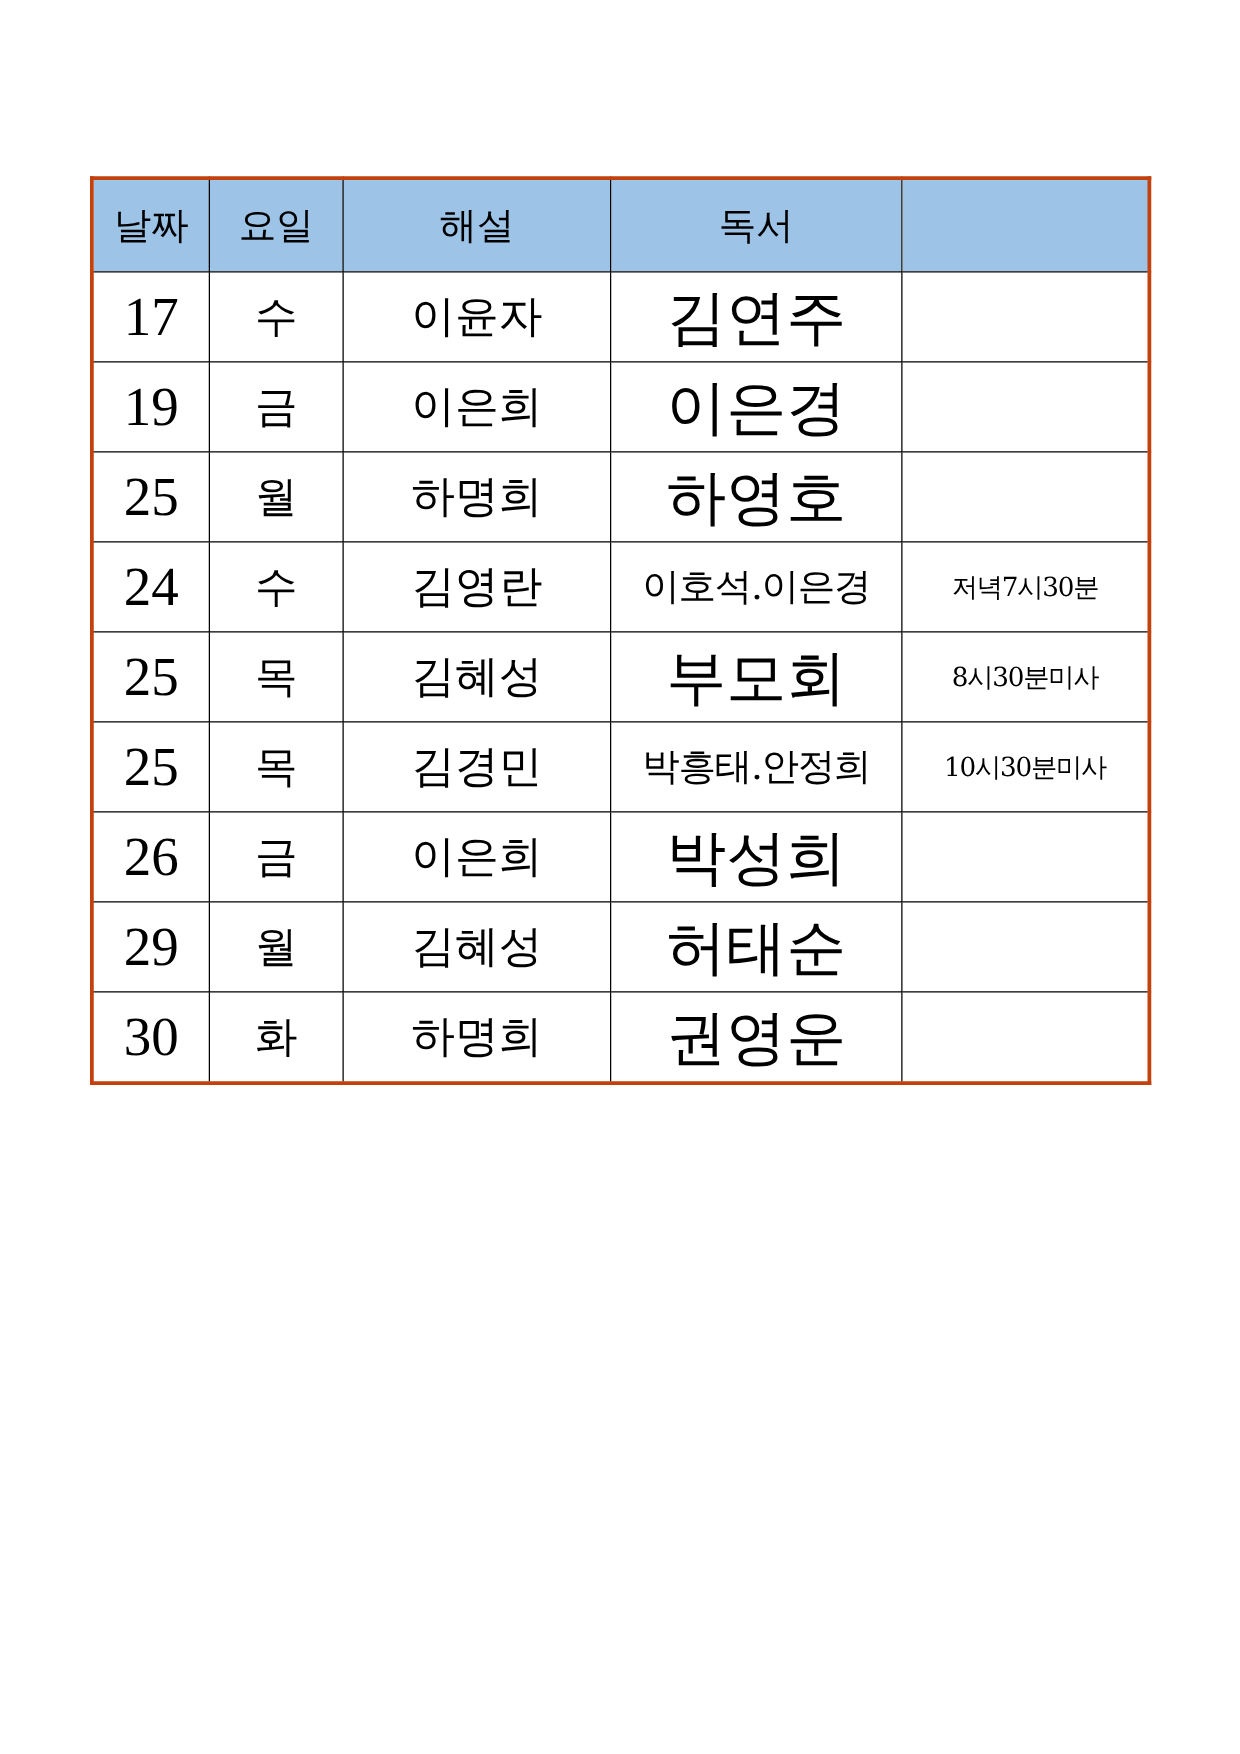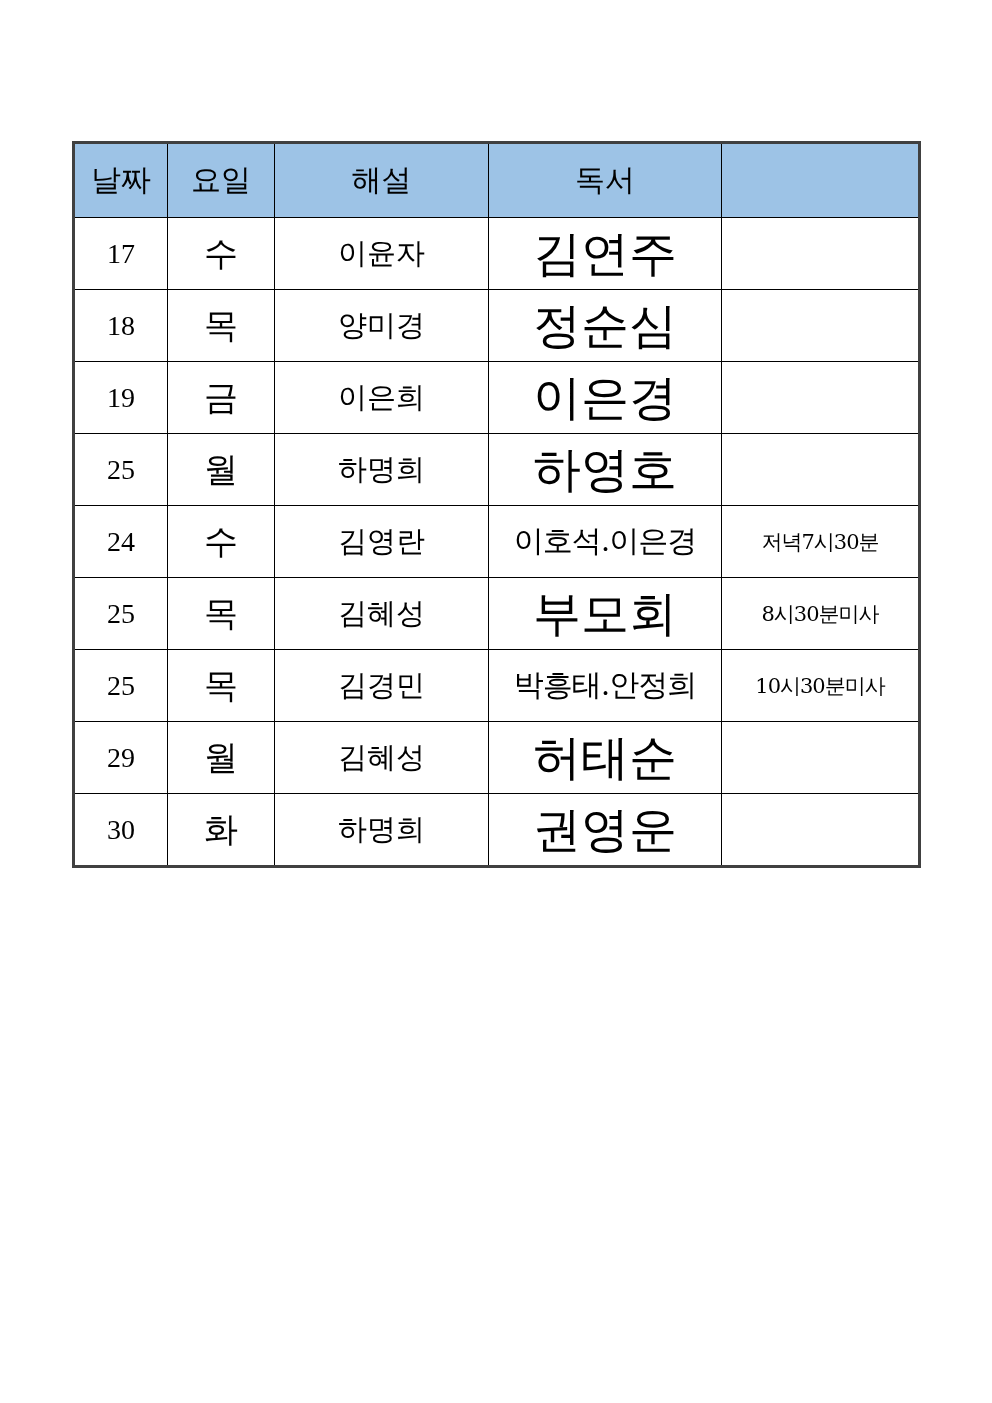--- a/index.html
+++ b/index.html
@@ -13,44 +13,44 @@
       position: relative;
       font-family: "DejaVu Serif", "Liberation Serif", serif;
       color: #000;
     }
     .schedule {
       position: absolute;
       left: 72px;
       top: 141px;
       width: 841px;
       border-collapse: collapse;
-      border: 3px solid #404040;
+      border: 3px solid #c2410c;
       table-layout: fixed;
     }
     .schedule td, .schedule th {
       border: 1.5px solid #000;
       text-align: center;
       vertical-align: middle;
       padding: 0;
       white-space: nowrap;
       overflow: hidden;
     }
     .schedule thead th {
       background: #9dc3e6;
       height: 73px;
       font-weight: normal;
       font-size: 30px;
       font-family: "DejaVu Sans", "Liberation Sans", sans-serif;
     }
     .schedule tbody td {
       height: 71px;
     }
-    .c-date { width: 92px; font-size: 28px; font-family: "Liberation Serif", "DejaVu Serif", serif; }
+    .c-date { width: 92px; font-size: 44px; font-family: "Liberation Serif", "DejaVu Serif", serif; }
     .c-day { width: 106px; font-size: 34px; }
-    .c-comm { width: 213px; font-size: 29px; }
+    .c-comm { width: 213px; font-size: 35px; }
     .c-read { width: 232px; font-size: 48px; }
     .c-read.small { font-size: 30px; letter-spacing: -1px; margin-left: 47px; }
     .c-note { width: 196px; font-size: 21px; letter-spacing: -1px; }
     .schedule thead th.c-date,
     .schedule thead th.c-day,
     .schedule thead th.c-comm,
     .schedule thead th.c-read { font-size: 30px; }
   </style>
 </head>
 <body>
@@ -64,27 +64,20 @@
       <th class="c-read">독서</th>
       <th class="c-note"></th>
     </tr>
   </thead>
   <tbody>
     <tr>
       <td class="c-date">17</td>
       <td class="c-day">수</td>
       <td class="c-comm">이윤자</td>
       <td class="c-read">김연주</td>
-      <td class="c-note"></td>
-    </tr>
-    <tr>
-      <td class="c-date">18</td>
-      <td class="c-day">목</td>
-      <td class="c-comm">양미경</td>
-      <td class="c-read">정순심</td>
       <td class="c-note"></td>
     </tr>
     <tr>
       <td class="c-date">19</td>
       <td class="c-day">금</td>
       <td class="c-comm">이은희</td>
       <td class="c-read">이은경</td>
       <td class="c-note"></td>
     </tr>
     <tr>
@@ -109,20 +102,27 @@
       <td class="c-note">8시30분미사</td>
     </tr>
     <tr>
       <td class="c-date">25</td>
       <td class="c-day">목</td>
       <td class="c-comm">김경민</td>
       <td class="c-read small">박흥태.안정희</td>
       <td class="c-note">10시30분미사</td>
     </tr>
     <tr>
+      <td class="c-date">26</td>
+      <td class="c-day">금</td>
+      <td class="c-comm">이은희</td>
+      <td class="c-read">박성희</td>
+      <td class="c-note"></td>
+    </tr>
+    <tr>
       <td class="c-date">29</td>
       <td class="c-day">월</td>
       <td class="c-comm">김혜성</td>
       <td class="c-read">허태순</td>
       <td class="c-note"></td>
     </tr>
     <tr>
       <td class="c-date">30</td>
       <td class="c-day">화</td>
       <td class="c-comm">하명희</td>

